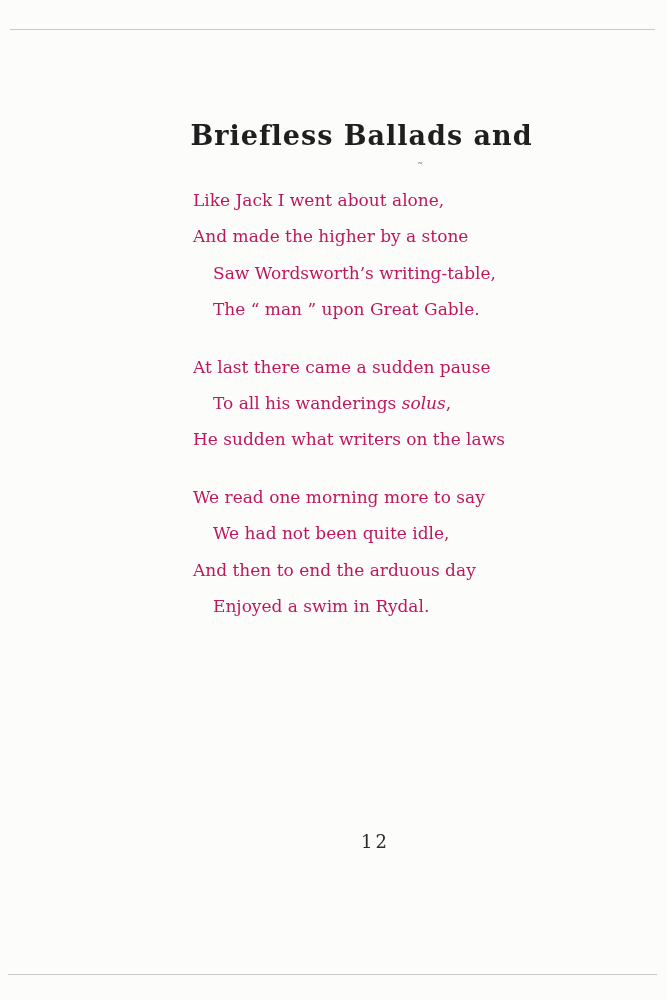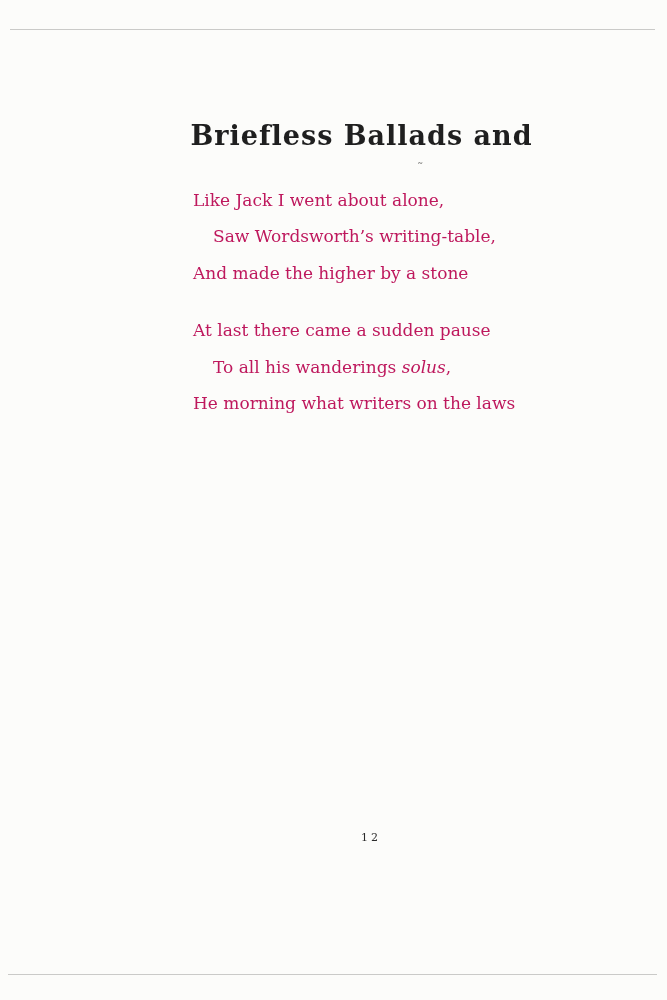--- a/index.html
+++ b/index.html
@@ -76,44 +76,51 @@
     padding-left: 20px;
   }
   .italic {
     font-style: italic;
     margin-top: 21px;
   }
   .page-number {
     position: absolute;
     top: 831px;
     left: 361px;
-    font-size: 11px;
+    font-size: 18px;
     letter-spacing: 3px;
     color: #2b2b2b;
   }
 </style>
 </head>
 <body>
 
 <div class="page">
   <div class="scan-edge top"></div>
 
   <h1 class="running-header">Briefless Ballads and</h1>
 
   <div class="header-mark">˜</div>
 
   <div class="poem">
       <div class="stanza">
         <div class="line"><span>Like Jack I went about alone,</span></div>
+        <div class="line"><span>And made the higher by a stone</span></div>
         <div class="line indent"><span>Saw Wordsworth’s writing-table,</span></div>
-        <div class="line"><span>And made the higher by a stone</span></div>
+        <div class="line indent"><span>The “ man ” upon Great Gable.</span></div>
       </div>
       <div class="stanza">
         <div class="line"><span>At last there came a sudden pause</span></div>
         <div class="line indent"><span>To all his wanderings </span><span class="italic">solus</span><span>,</span></div>
-        <div class="line"><span>He morning what writers on the laws</span></div>
+        <div class="line"><span>He sudden what writers on the laws</span></div>
+      </div>
+      <div class="stanza">
+        <div class="line"><span>We read one morning more to say</span></div>
+        <div class="line indent"><span>We had not been quite idle,</span></div>
+        <div class="line"><span>And then to end the arduous day</span></div>
+        <div class="line indent"><span>Enjoyed a swim in Rydal.</span></div>
       </div>
     </div>
 
   <div class="page-number">12</div>
 
   <div class="scan-edge bottom"></div>
 </div>
 
 </body></html>

